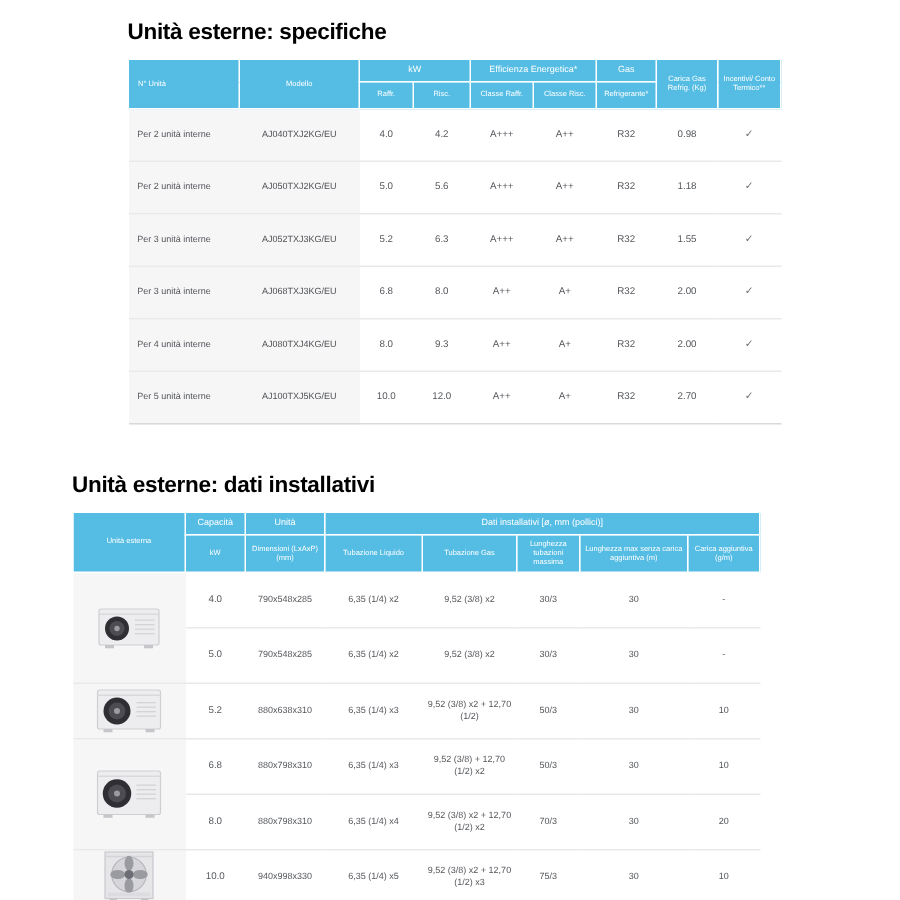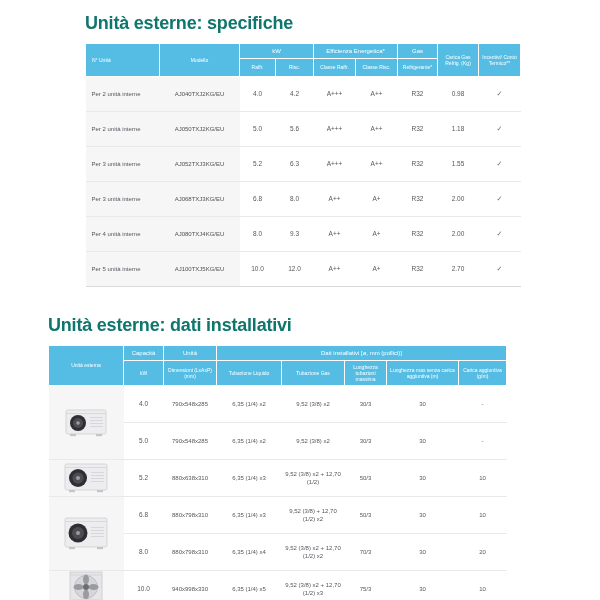--- a/index.html
+++ b/index.html
@@ -5,21 +5,21 @@
   html,body{margin:0;padding:0;}
   body{
     width:600px;height:600px;background:#ffffff;position:relative;
     font-family:"Liberation Sans", sans-serif;
     -webkit-font-smoothing:antialiased;
   }
   .section{position:absolute;}
   #spec-section{left:85px;top:13px;width:435px;}
   #install-section{left:48px;top:294px;width:458px;margin-top:21px;}
   h2.title{
-    font-size:18px;font-weight:bold;color:#0f766e;margin:0 0 9px 0;letter-spacing:-0.2px;
+    font-size:15px;font-weight:bold;color:#000000;margin:0 0 9px 0;letter-spacing:-0.2px;
   }
   table{border-collapse:collapse;table-layout:fixed;width:100%;}
   th{
     background:#55bde4;color:#ffffff;font-weight:normal;
     border:1px solid #ffffff;text-align:center;vertical-align:middle;
   }
   .group-th{font-size:6px;height:12px;padding:1px 2px;}
   .sub-th{font-size:5px;line-height:1.25;padding:1px 2px;}
   #spec-table .sub-th{height:15px;}
   #install-table .sub-th{height:22px;}

